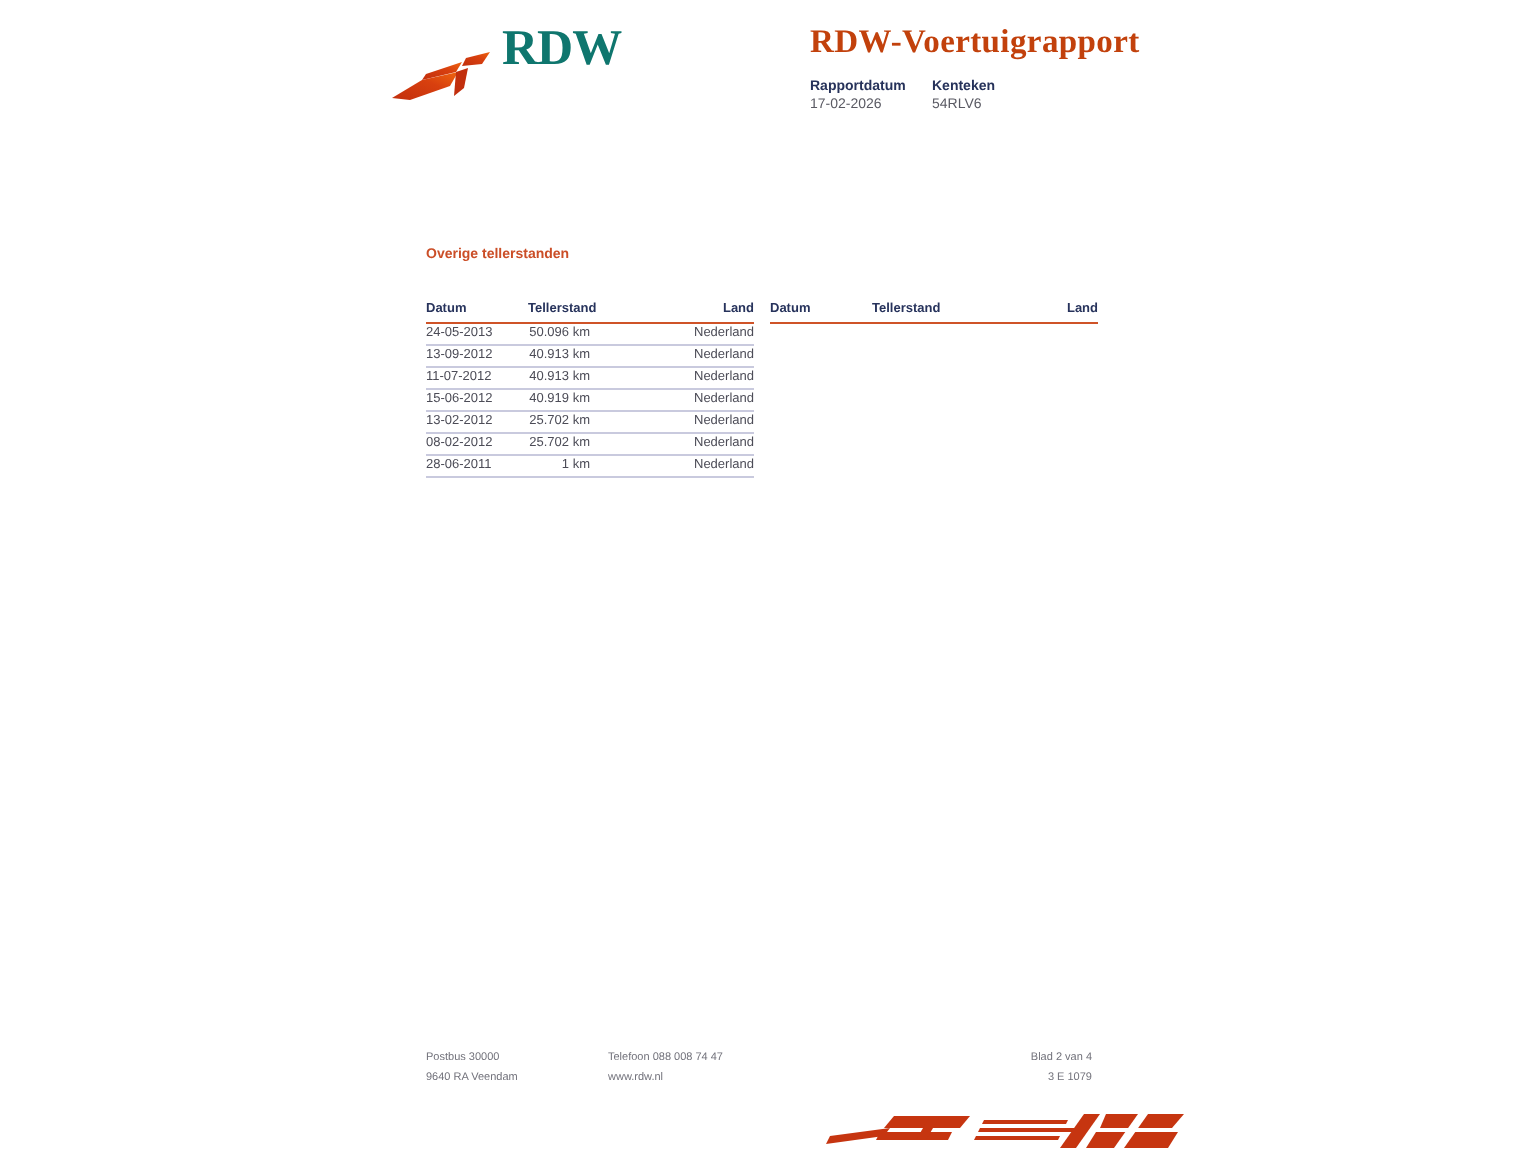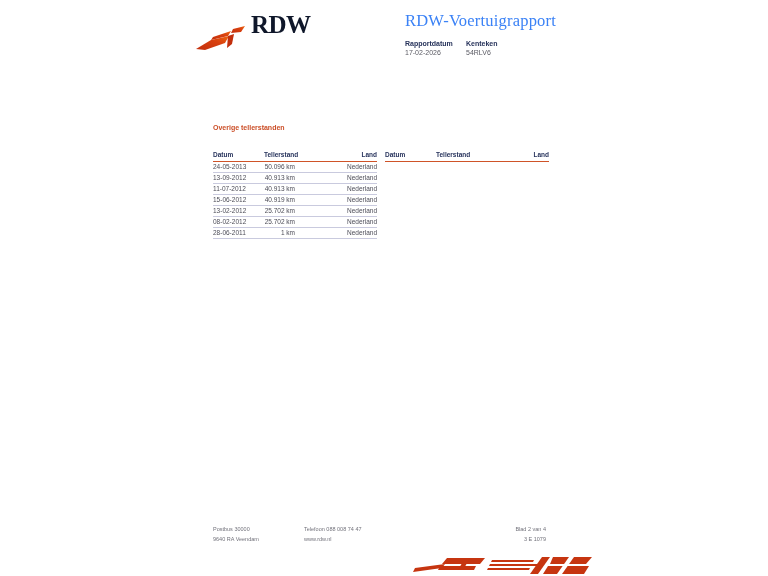--- a/index.html
+++ b/index.html
@@ -4,23 +4,23 @@
 <style>
   * { margin:0; padding:0; box-sizing:border-box; }
   html,body { width:768px; height:576px; background:#ffffff; overflow:hidden; }
   body { position:relative; font-family:"Liberation Sans", sans-serif; }
 
   .abs { position:absolute; }
 
   
   .eagle-logo { left:195px; top:23px; width:54px; height:30px; }
   .logo-text  { left:251px; top:11px; font-family:"Liberation Serif", serif;
-                font-size:25px; font-weight:600; letter-spacing:-0.5px; color:#0f172a; }
+                font-size:25px; font-weight:600; letter-spacing:-0.5px; color:#0f766e; }
   .doc-title  { left:405px; top:11px; font-family:"Liberation Serif", serif;
-                font-size:16.5px; font-weight:400; color:#3b82f6; letter-spacing:0.2px; }
+                font-size:16.5px; font-weight:700; color:#c2410c; letter-spacing:0.2px; }
 
   .meta-label { top:40px; font-size:7px; font-weight:700; color:#26325a; }
   .meta-value { top:49px; font-size:7px; color:#5a5a63; }
   .meta-date  { left:405px; }
   .meta-plate { left:466px; }
 
   
   .section-heading { left:213px; top:124px; font-size:7px; font-weight:700; color:#cb4e27; }
 
   

